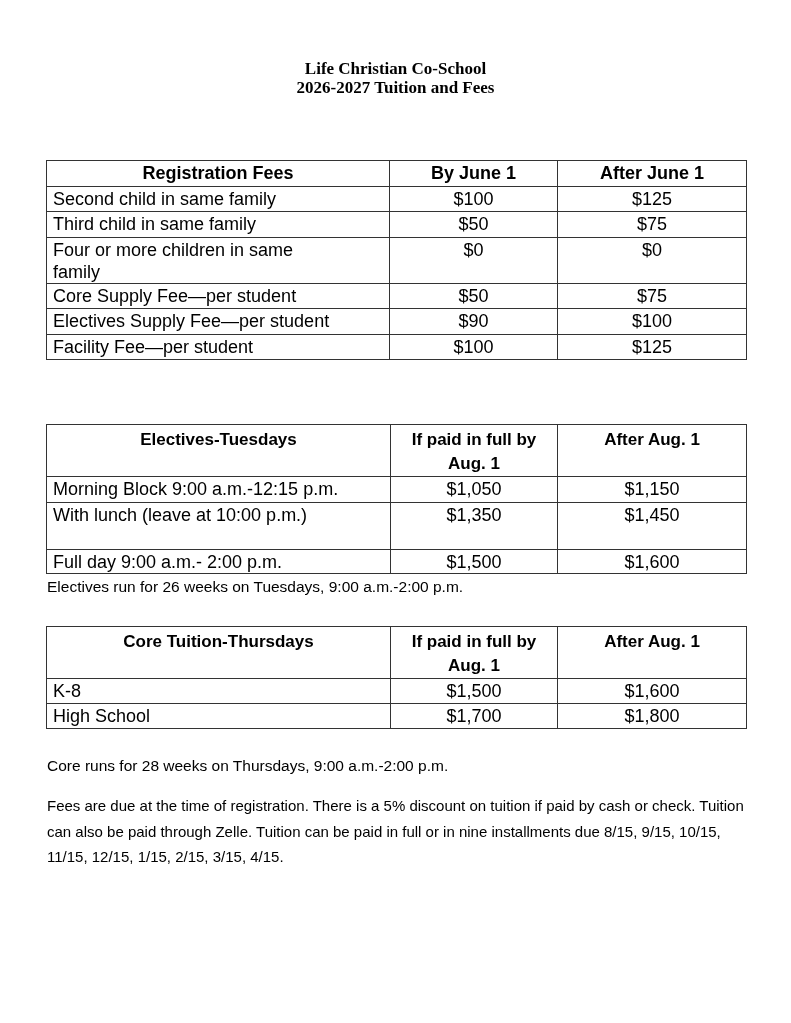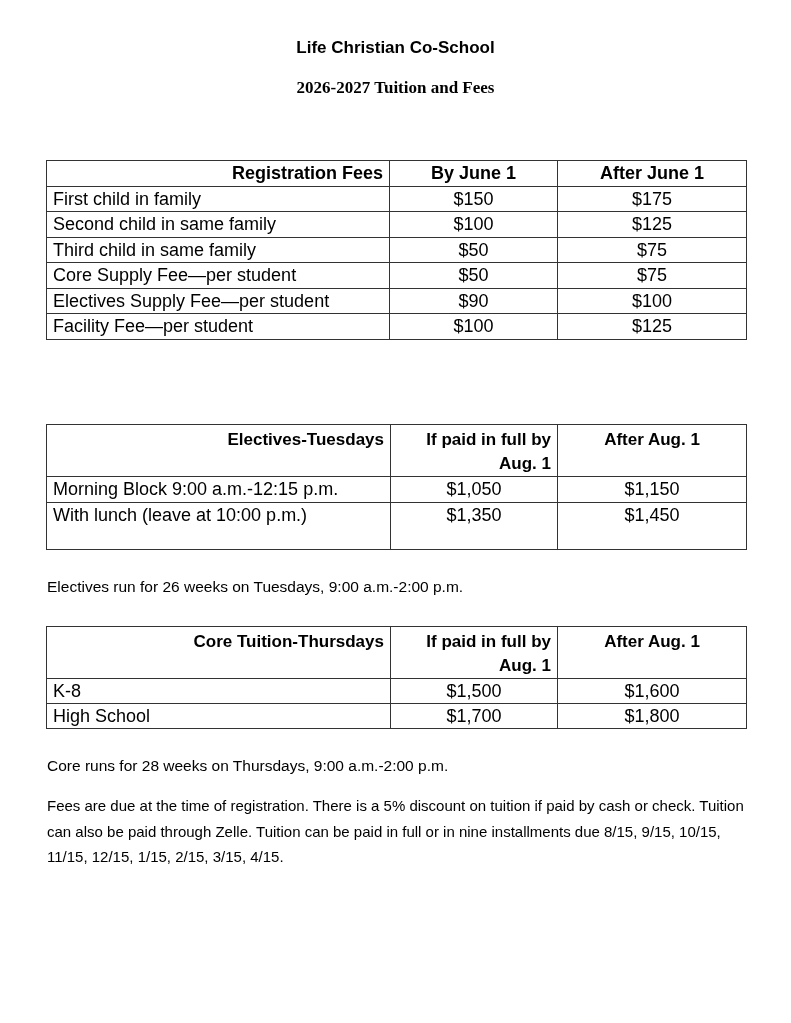--- a/index.html
+++ b/index.html
@@ -4,36 +4,36 @@
   <style>
     html, body { margin: 0; padding: 0; background: #ffffff; }
     body {
       width: 791px; height: 1023px; position: relative; overflow: hidden;
       font-family: "Liberation Sans", sans-serif; color: #000;
     }
     .title {
       position: absolute; left: 0; width: 791px; text-align: center;
       font-weight: bold; font-size: 17px;
     }
-    #t1 { top: 38px; }
+    #t1 { top: 59px; font-family: Liberation Serif, serif; }
     #t2 { top: 78px; font-family: Liberation Serif, serif; }
 
     table {
       position: absolute; left: 46px; width: 700px;
       border-collapse: collapse; table-layout: fixed;
       font-size: 18px; line-height: 22px;
     }
     td, th {
       border: 1.5px solid #333;
       padding: 1px 6px 0 6px; vertical-align: top;
       font-weight: normal;
     }
     th { font-weight: bold; }
     .c { text-align: center; }
-    .l { text-align: right; }
+    .l { text-align: center; }
 
     #reg { top: 160px; }
     #reg col.a { width: 343px; }
     #reg col.b { width: 168px; }
     #reg col.c2 { width: 189px; }
     #reg tr { height: 25.5px; }
     #reg th { font-size: 18px; line-height: 23px; }
 
     #elec { top: 424px; }
     #core { top: 626px; }
@@ -71,33 +71,33 @@
       <col class="b">
       <col class="c2">
     </colgroup>
   <tbody>
       <tr>
     <th class="l">Registration Fees</th>
     <th class="c">By June 1</th>
     <th class="c">After June 1</th>
   </tr>
   <tr>
-    <td>First child in family</td>
-    <td class="c">$150</td>
-    <td class="c">$175</td>
-  </tr>
-  <tr>
     <td>Second child in same family</td>
     <td class="c">$100</td>
     <td class="c">$125</td>
   </tr>
   <tr>
     <td>Third child in same family</td>
     <td class="c">$50</td>
     <td class="c">$75</td>
+  </tr>
+  <tr>
+    <td style="padding-right:60px;">Four or more children in same family</td>
+    <td class="c">$0</td>
+    <td class="c">$0</td>
   </tr>
   <tr>
     <td>Core Supply Fee—per student</td>
     <td class="c">$50</td>
     <td class="c">$75</td>
   </tr>
   <tr>
     <td>Electives Supply Fee—per student</td>
     <td class="c">$90</td>
     <td class="c">$100</td>
@@ -125,20 +125,25 @@
   <tr class="r1">
     <td>Morning Block 9:00 a.m.-12:15 p.m.</td>
     <td class="c">$1,050</td>
     <td class="c">$1,150</td>
   </tr>
   <tr class="r2">
     <td>With lunch (leave at 10:00 p.m.)</td>
     <td class="c">$1,350</td>
     <td class="c">$1,450</td>
   </tr>
+  <tr class="r3">
+    <td>Full day 9:00 a.m.- 2:00 p.m.</td>
+    <td class="c">$1,500</td>
+    <td class="c">$1,600</td>
+  </tr>
 </tbody>
   </table>
 <div id="elec-note" class="note">Electives run for 26 weeks on Tuesdays, 9:00 a.m.-2:00 p.m.</div>
 
 <table id="core">
   <colgroup>
       <col class="a">
       <col class="b">
       <col class="c2">
     </colgroup>

